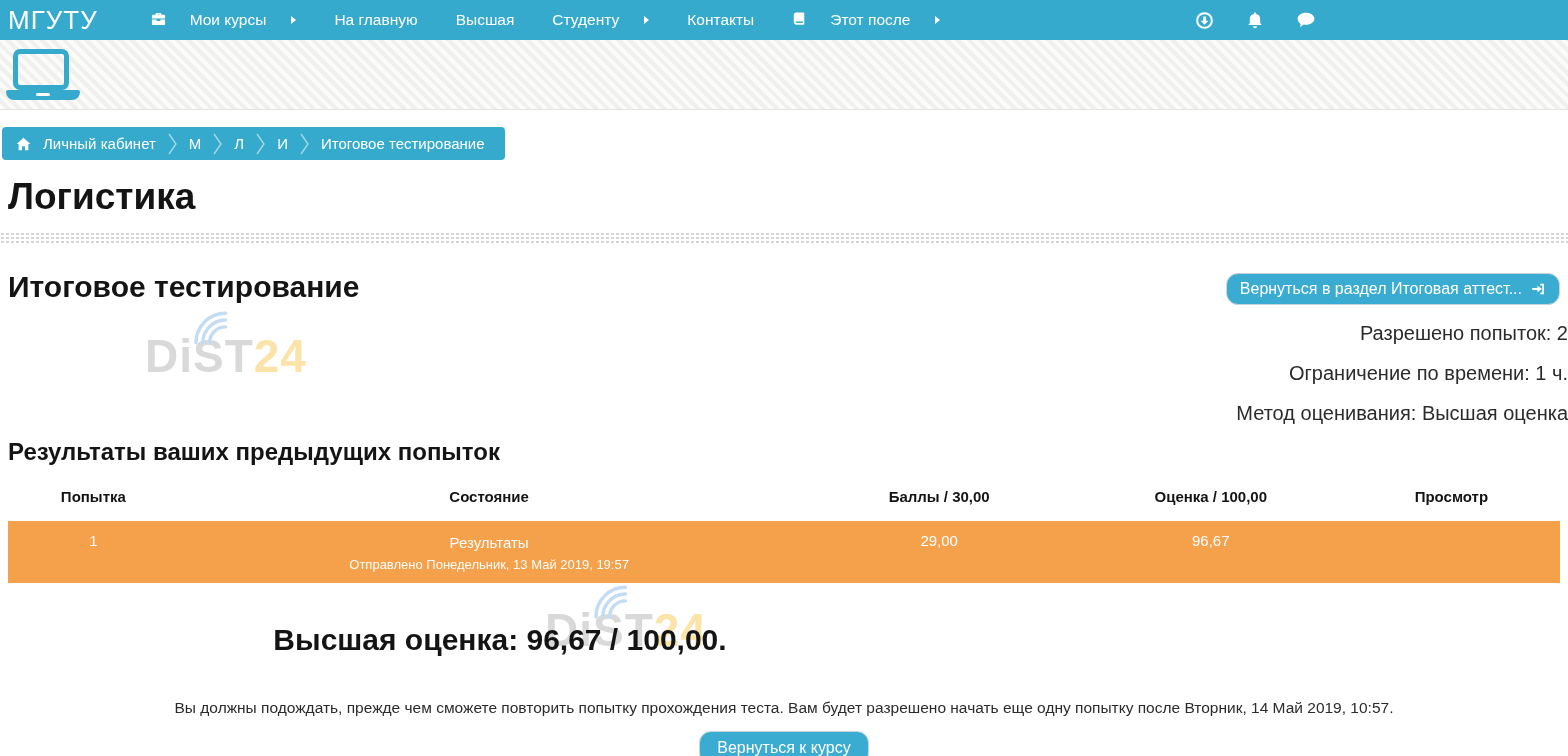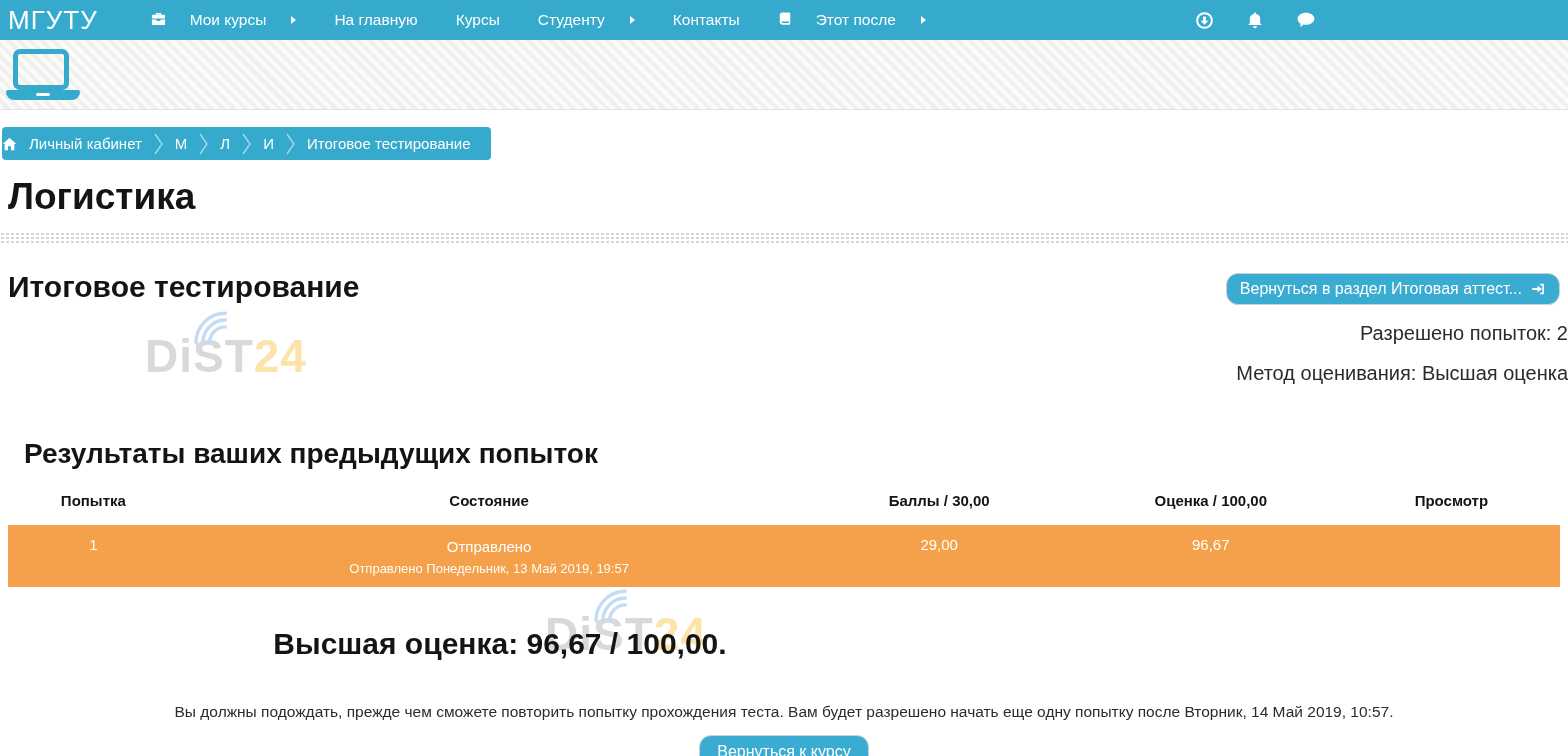--- a/index.html
+++ b/index.html
@@ -50,42 +50,42 @@
   }
   .laptop-base::after {
     content:""; position:absolute; left:50%; top:3px; transform:translateX(-50%);
     width:14px; height:3px; background:#fff; border-radius:2px;
   }
 
   
   .breadcrumb {
     display:inline-flex; align-items:center; gap:12px;
     background:#35aacd; color:#fff; border-radius:4px;
-    margin:17px 0 0 2px; height:33px; padding:0 20px 0 0; font-size:15px;
+    margin:17px 0 0 2px; height:33px; padding:0 20px 0 14px; font-size:15px;
   }
   .crumb { color:#fff; text-decoration:none; white-space:nowrap; }
   .crumb-sep { display:flex; align-items:center; }
 
   
   h1.course-title {
     font-size:37px; font-weight:bold; color:#141414;
     margin:17px 0 13px 8px; line-height:1.1;
   }
   .dotted-divider {
     height:13px; margin:0;
     background-image:radial-gradient(circle,#d4d4d4 1.1px,transparent 1.5px);
     background-size:5px 4px; background-position:0 1px;
   }
 
   .quiz-header {
     display:flex; justify-content:space-between; align-items:flex-start;
     margin:27px 8px 0 8px;
   }
   h2.quiz-title { font-size:30px; font-weight:bold; color:#141414; margin:0; line-height:1.05; }
-  h2.results-title { font-size:28px; font-weight:bold; color:#141414; margin:22px 0 16px 24px; line-height:1.05; }
+  h2.results-title { font-size:24px; font-weight:bold; color:#141414; margin:22px 0 16px 8px; line-height:1.05; }
 
   
   .btn {
     background:#3bacd1; color:#fff; border:1px solid #c9d4d8; border-radius:12px;
     font-family:"Liberation Sans",sans-serif; font-size:16px;
     display:inline-flex; align-items:center; gap:9px; cursor:pointer;
   }
   .btn-back { padding:6px 13px; margin-top:2px; }
   .btn-return { padding:7px 17px; margin:14px auto 0; display:flex; }
 
@@ -146,21 +146,21 @@
     </span>
     <span>Мои курсы</span>
     <span class="caret"></span>
   </a>
 
   <a class="nav-item">
     <span>На главную</span>
   </a>
 
   <a class="nav-item">
-    <span>Курсы</span>
+    <span>Высшая</span>
   </a>
 
   <a class="nav-item">
     <span>Студенту</span>
     <span class="caret"></span>
   </a>
 
   <a class="nav-item">
     <span>Контакты</span>
   </a>
@@ -260,41 +260,42 @@
   <div class="wm" style="left:145px; top:20px;">
     <svg class="wm-arcs" width="40" height="34" viewBox="0 0 34 30">
       <path d="M2 28 A26 26 0 0 1 28 2" fill="none" stroke="#c3dcf3" stroke-width="3" stroke-linecap="round"></path>
       <path d="M8 28 A20 20 0 0 1 28 8" fill="none" stroke="#c3dcf3" stroke-width="3" stroke-linecap="round"></path>
       <path d="M14 28 A14 14 0 0 1 28 14" fill="none" stroke="#c3dcf3" stroke-width="3" stroke-linecap="round"></path>
     </svg>
     <span class="wm-text wm-gray">DiST</span>
       <span class="wm-text wm-orange">24</span>
   </div>
   <p class="info-line">Разрешено попыток: 2</p>
+  <p class="info-line">Ограничение по времени: 1 ч.</p>
   <p class="info-line">Метод оценивания: Высшая оценка</p>
 </div>
 
 
 <h2 class="results-title">Результаты ваших предыдущих попыток</h2>
 
 <table class="attempts">
   <thead>
     <tr>
       <th class="col-attempt">Попытка</th>
       <th class="col-state">Состояние</th>
       <th class="col-marks">Баллы / 30,00</th>
       <th class="col-grade">Оценка / 100,00</th>
       <th class="col-review">Просмотр</th>
     </tr>
   </thead>
   <tbody>
     <tr class="attempt-row">
       <td class="col-attempt">1</td>
       <td class="col-state">
-        <div class="state-main">Отправлено</div>
+        <div class="state-main">Результаты</div>
         <div class="state-detail">Отправлено Понедельник, 13 Май 2019, 19:57</div>
       </td>
       <td class="col-marks">29,00</td>
       <td class="col-grade">96,67</td>
       <td class="col-review"></td>
     </tr>
   </tbody>
 </table>
 
 

